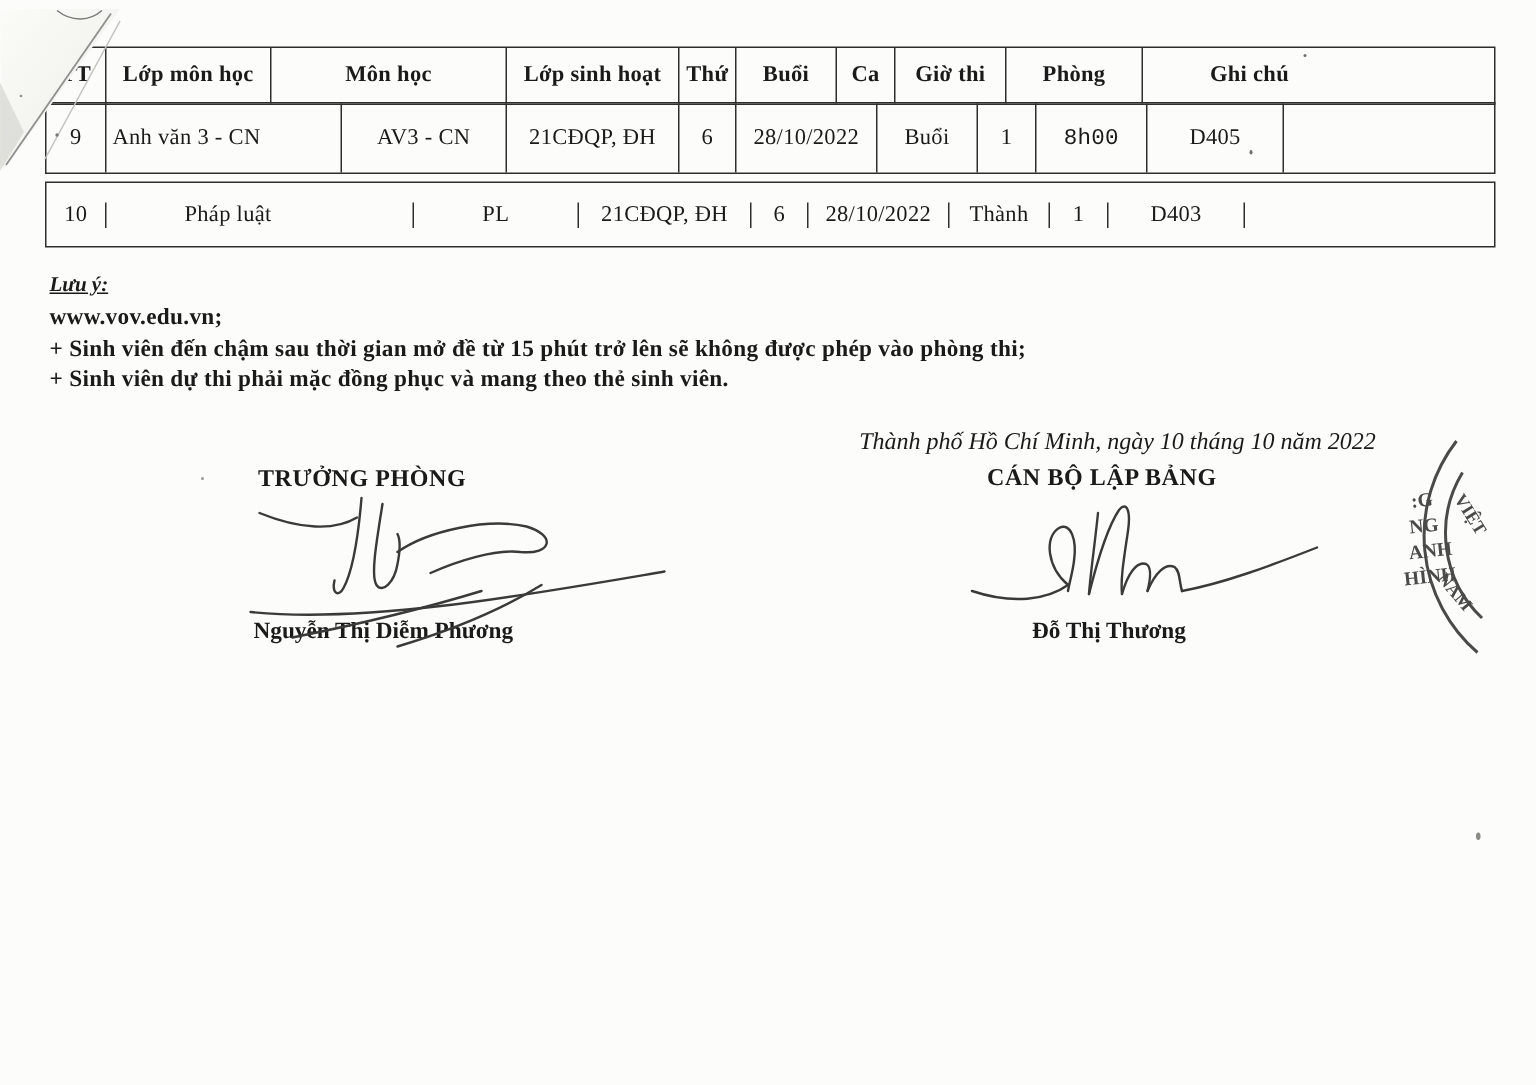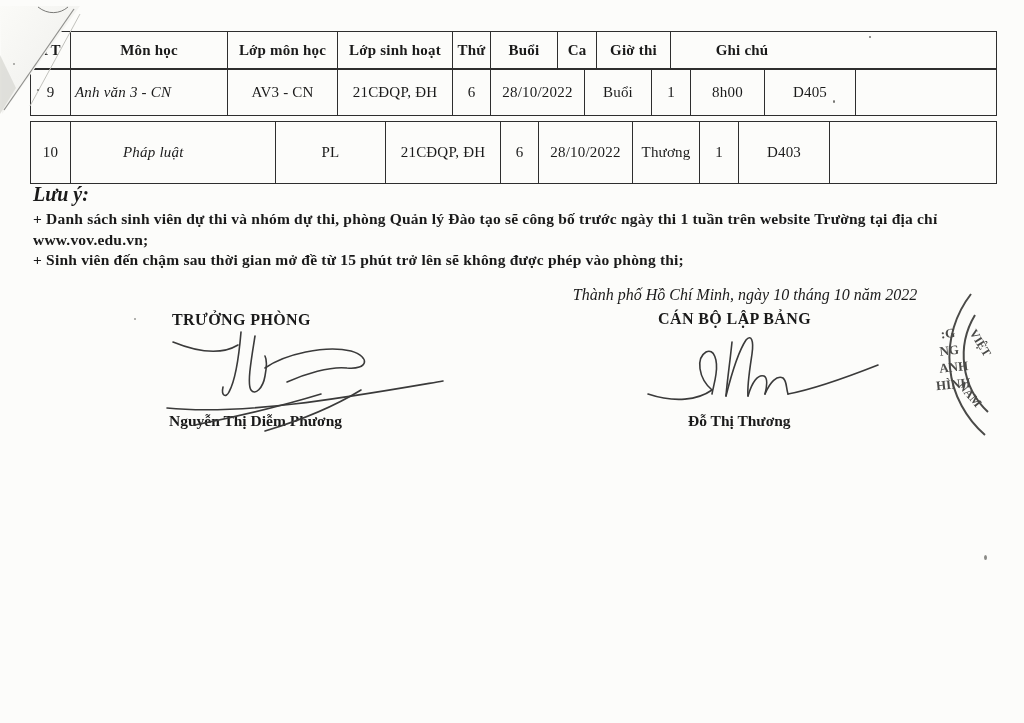--- a/index.html
+++ b/index.html
@@ -7,34 +7,34 @@
     position:relative;width:1024px;height:723px;overflow:hidden;
     background:#fcfcfa;
     font-family:"Liberation Serif","DejaVu Serif",serif;
     color:#1a1a1a;
   }
   
   .exam-table{position:absolute;left:30px;top:31px;width:967px;z-index:1;}
   .t-box{display:flex;border:1.6px solid #2e2e2e;box-sizing:border-box;background:transparent;}
   .t-box.header{height:39px;}
   .t-box.row1{height:48px;margin-top:-1.6px;}
-  .t-box.row2{height:63px;margin-top:5px;}
+  .t-box.row2{height:44px;margin-top:5px;align-items:center;}
   .cell{
     box-sizing:border-box;border-right:1.5px solid #2e2e2e;
     display:flex;align-items:center;justify-content:center;
     font-size:15px;letter-spacing:.2px;flex:0 0 auto;
   }
   .cell.last{border-right:none;}
   .cell.th{font-weight:bold;}
-  .cell.al-left{justify-content:flex-start;padding-left:4px;font-style:italic;}
+  .cell.al-left{justify-content:flex-start;padding-left:4px;}
   
   .notes{position:absolute;left:33px;top:183px;width:910px;z-index:2;}
   .notes .heading{
-    font-weight:bold;font-style:italic;
-    font-size:20px;margin-bottom:3px;
+    font-weight:bold;font-style:italic;text-decoration:underline;
+    font-size:14px;margin-bottom:3px;
   }
   .notes .note-line{font-weight:bold;font-size:15.5px;line-height:20.5px;letter-spacing:.2px;}
   
   .place-date{
     position:absolute;left:570px;top:286px;width:350px;text-align:center;
     font-style:italic;font-size:16px;z-index:2;
   }
   .sig-title{position:absolute;font-weight:bold;font-size:16px;letter-spacing:.4px;z-index:2;}
   .sig-title.left{left:172px;top:311px;}
   .sig-title.right{left:658px;top:310px;}
@@ -53,62 +53,63 @@
   .speck{position:absolute;background:#6f6f6c;border-radius:50%;z-index:4;}
 </style>
 </head>
 <body>
 
 <div class="page">
 
   <div class="exam-table">
     <div class="t-box header">
         <div class="cell th" style="width: 40px;">TT</div>
+        <div class="cell th" style="width: 110px;">Lớp môn học</div>
         <div class="cell th" style="width: 157px;">Môn học</div>
-        <div class="cell th" style="width: 110px;">Lớp môn học</div>
         <div class="cell th" style="width: 115px;">Lớp sinh hoạt</div>
         <div class="cell th" style="width: 38px;">Thứ</div>
         <div class="cell th" style="width: 67px;">Buổi</div>
         <div class="cell th" style="width: 39px;">Ca</div>
         <div class="cell th" style="width: 74px;">Giờ thi</div>
+        <div class="cell th" style="width: 91px;">Phòng</div>
         <div class="cell th last" style="width: 142px; text-align: right;">Ghi chú</div>
       </div>
     <div class="t-box row1">
         <div class="cell" style="width: 40px;">9</div>
         <div class="cell al-left" style="width: 157px;">Anh văn 3 - CN</div>
         <div class="cell" style="width: 110px;">AV3 - CN</div>
         <div class="cell" style="width: 115px;">21CĐQP, ĐH</div>
         <div class="cell" style="width: 38px;">6</div>
         <div class="cell" style="width: 94px;">28/10/2022</div>
         <div class="cell" style="width: 67px;">Buổi</div>
         <div class="cell" style="width: 39px;">1</div>
-        <div class="cell" style="width: 74px;">8h00</div>
+        <div class="cell" style="width: 74px; font-family: Liberation Mono, monospace;">8h00</div>
         <div class="cell" style="width: 91px;">D405</div>
         <div class="cell last" style="width: 142px;"></div>
       </div>
     <div class="t-box row2">
         <div class="cell" style="width: 40px;">10</div>
         <div class="cell al-left" style="width: 157px; margin-left: 48px;">Pháp luật</div>
         <div class="cell" style="width: 110px;">PL</div>
         <div class="cell" style="width: 115px;">21CĐQP, ĐH</div>
         <div class="cell" style="width: 38px;">6</div>
         <div class="cell" style="width: 94px;">28/10/2022</div>
-        <div class="cell" style="width: 67px;">Thương</div>
+        <div class="cell" style="width: 67px;">Thành</div>
         <div class="cell" style="width: 39px;">1</div>
         <div class="cell" style="width: 91px;">D403</div>
         <div class="cell last" style="width: 142px;"></div>
       </div>
   </div>
 
   <div class="notes">
     <div class="heading">Lưu ý:</div>
     <div>
-        <div class="note-line">+ Danh sách sinh viên dự thi và nhóm dự thi, phòng Quản lý Đào tạo sẽ công bố trước ngày thi 1 tuần trên website Trường tại địa chỉ</div>
         <div class="note-line">www.vov.edu.vn;</div>
         <div class="note-line">+ Sinh viên đến chậm sau thời gian mở đề từ 15 phút trở lên sẽ không được phép vào phòng thi;</div>
+        <div class="note-line">+ Sinh viên dự thi phải mặc đồng phục và mang theo thẻ sinh viên.</div>
       </div>
   </div>
 
   <div class="place-date">Thành phố Hồ Chí Minh, ngày 10 tháng 10 năm 2022</div>
 
   <div class="sig-title left">TRƯỞNG PHÒNG</div>
   <div class="sig-title right">CÁN BỘ LẬP BẢNG</div>
 
   <svg class="sig-svg left" width="300" height="112" viewBox="0 0 300 112">
     <g fill="none" stroke="#3a3a3a" stroke-width="1.6" stroke-linecap="round">

